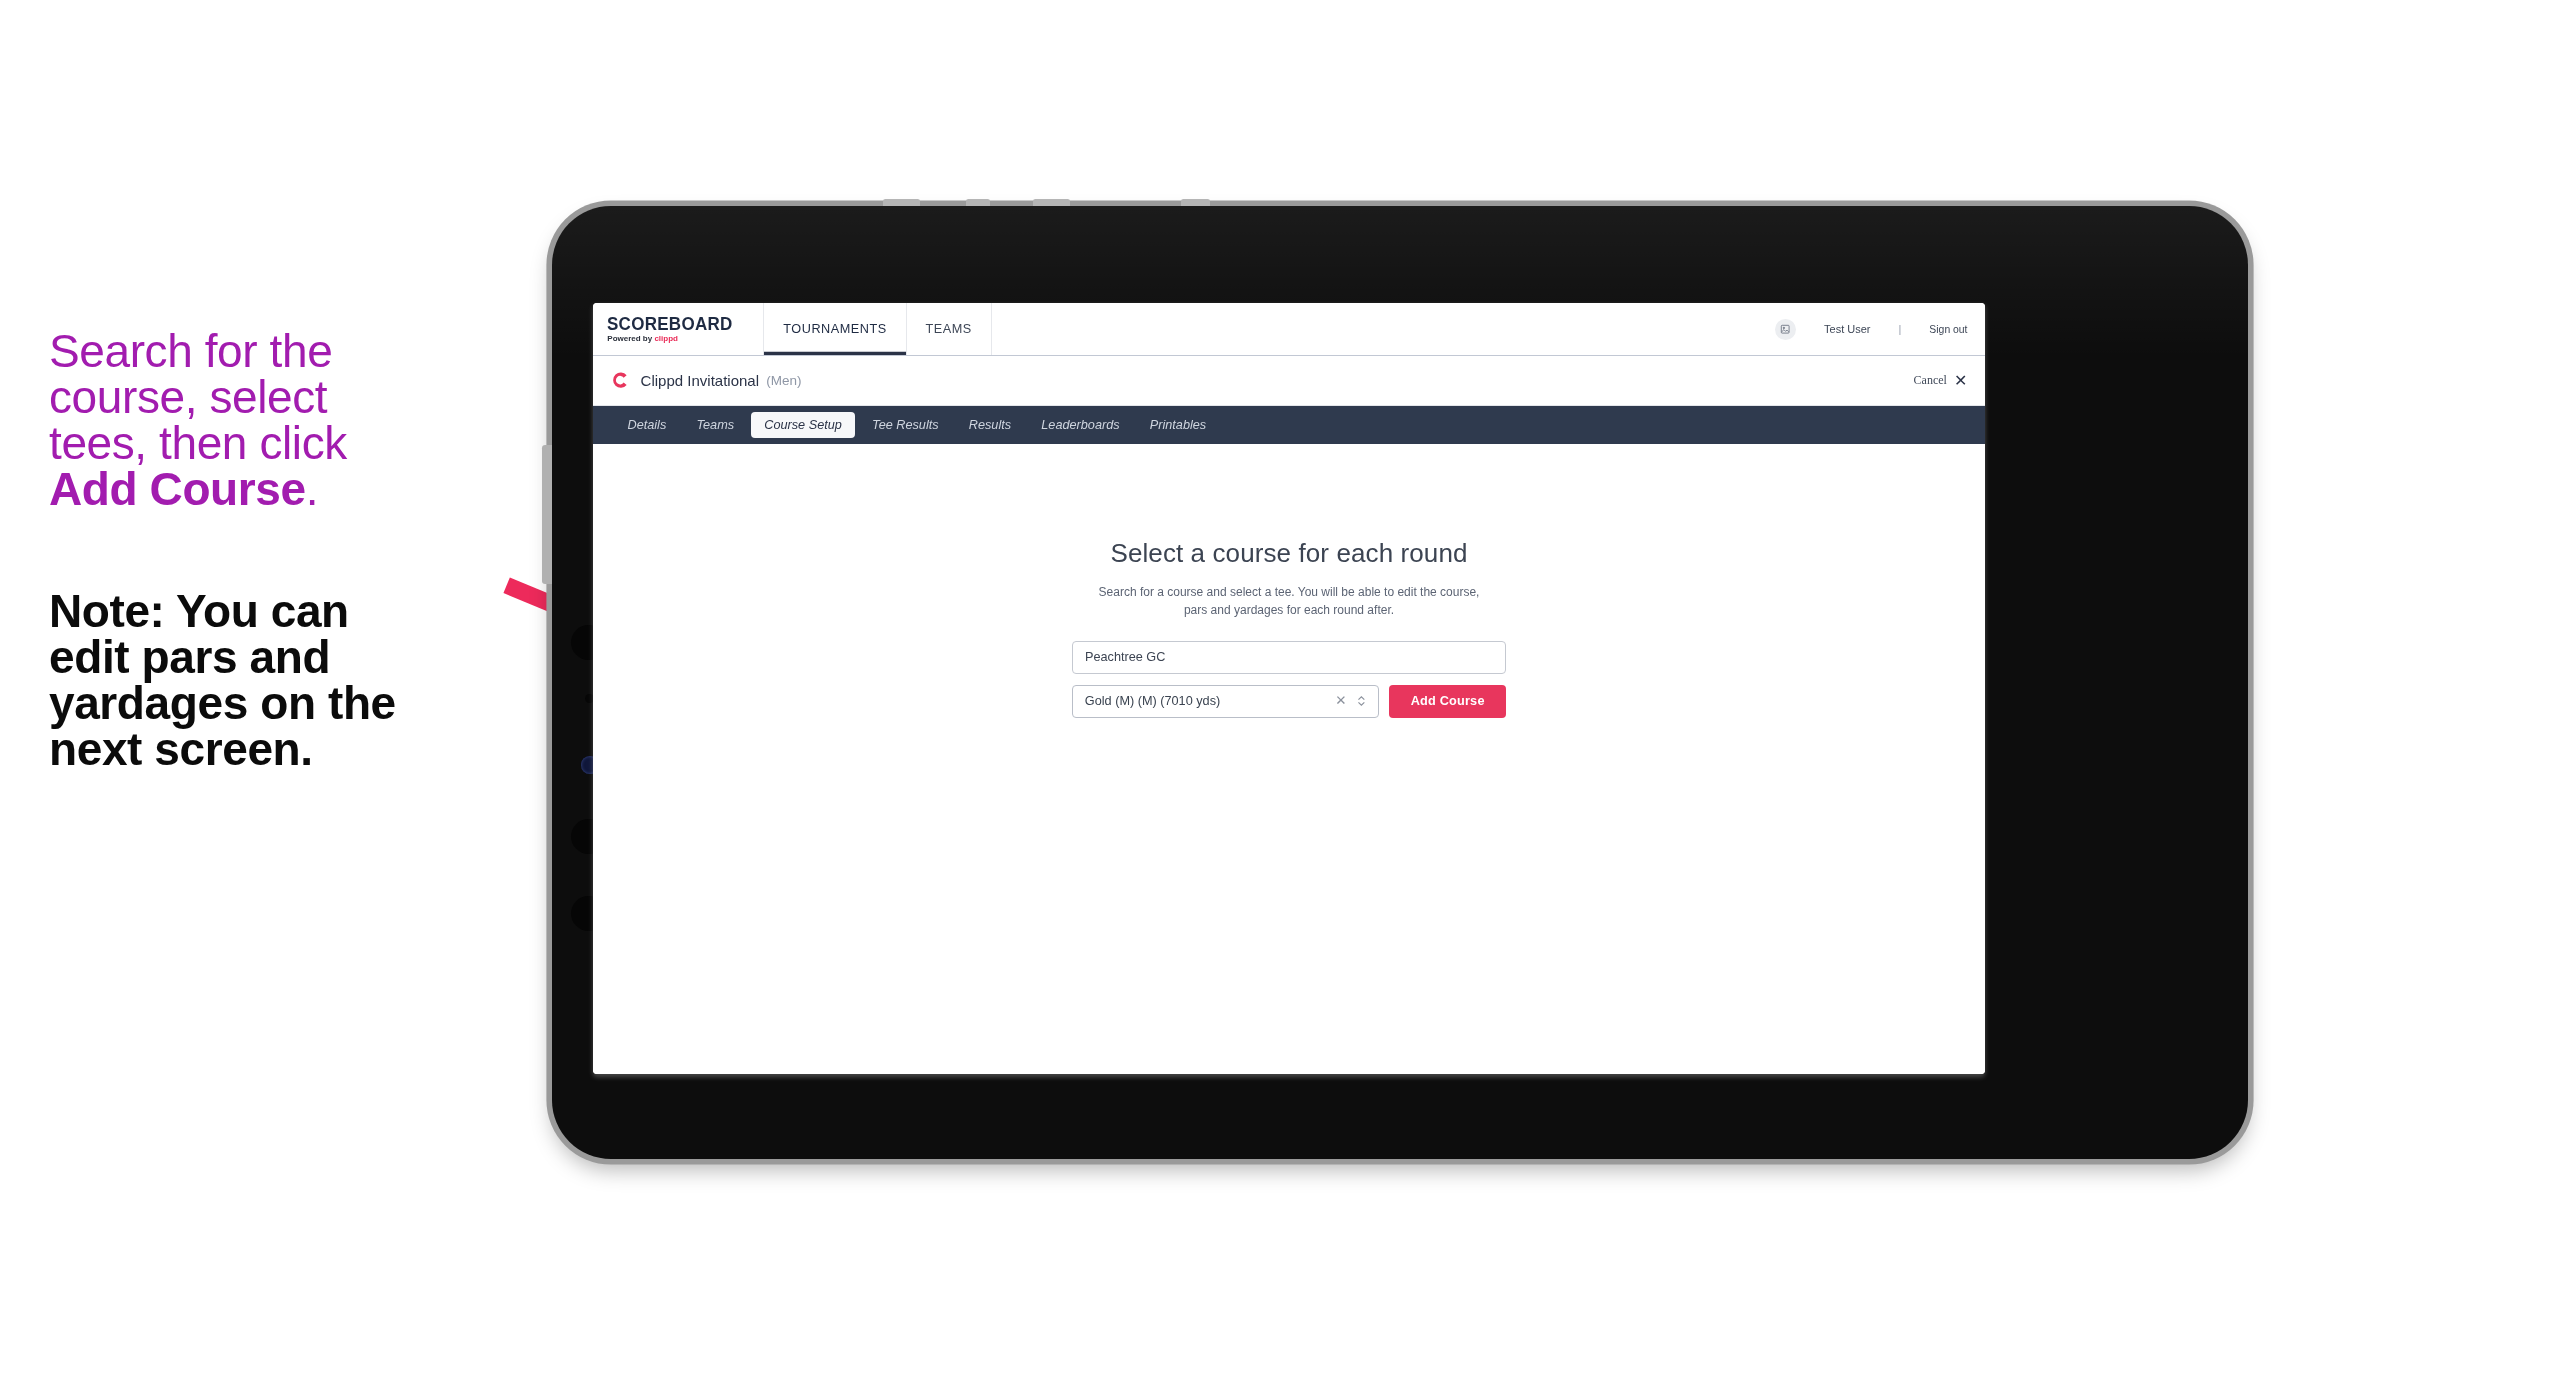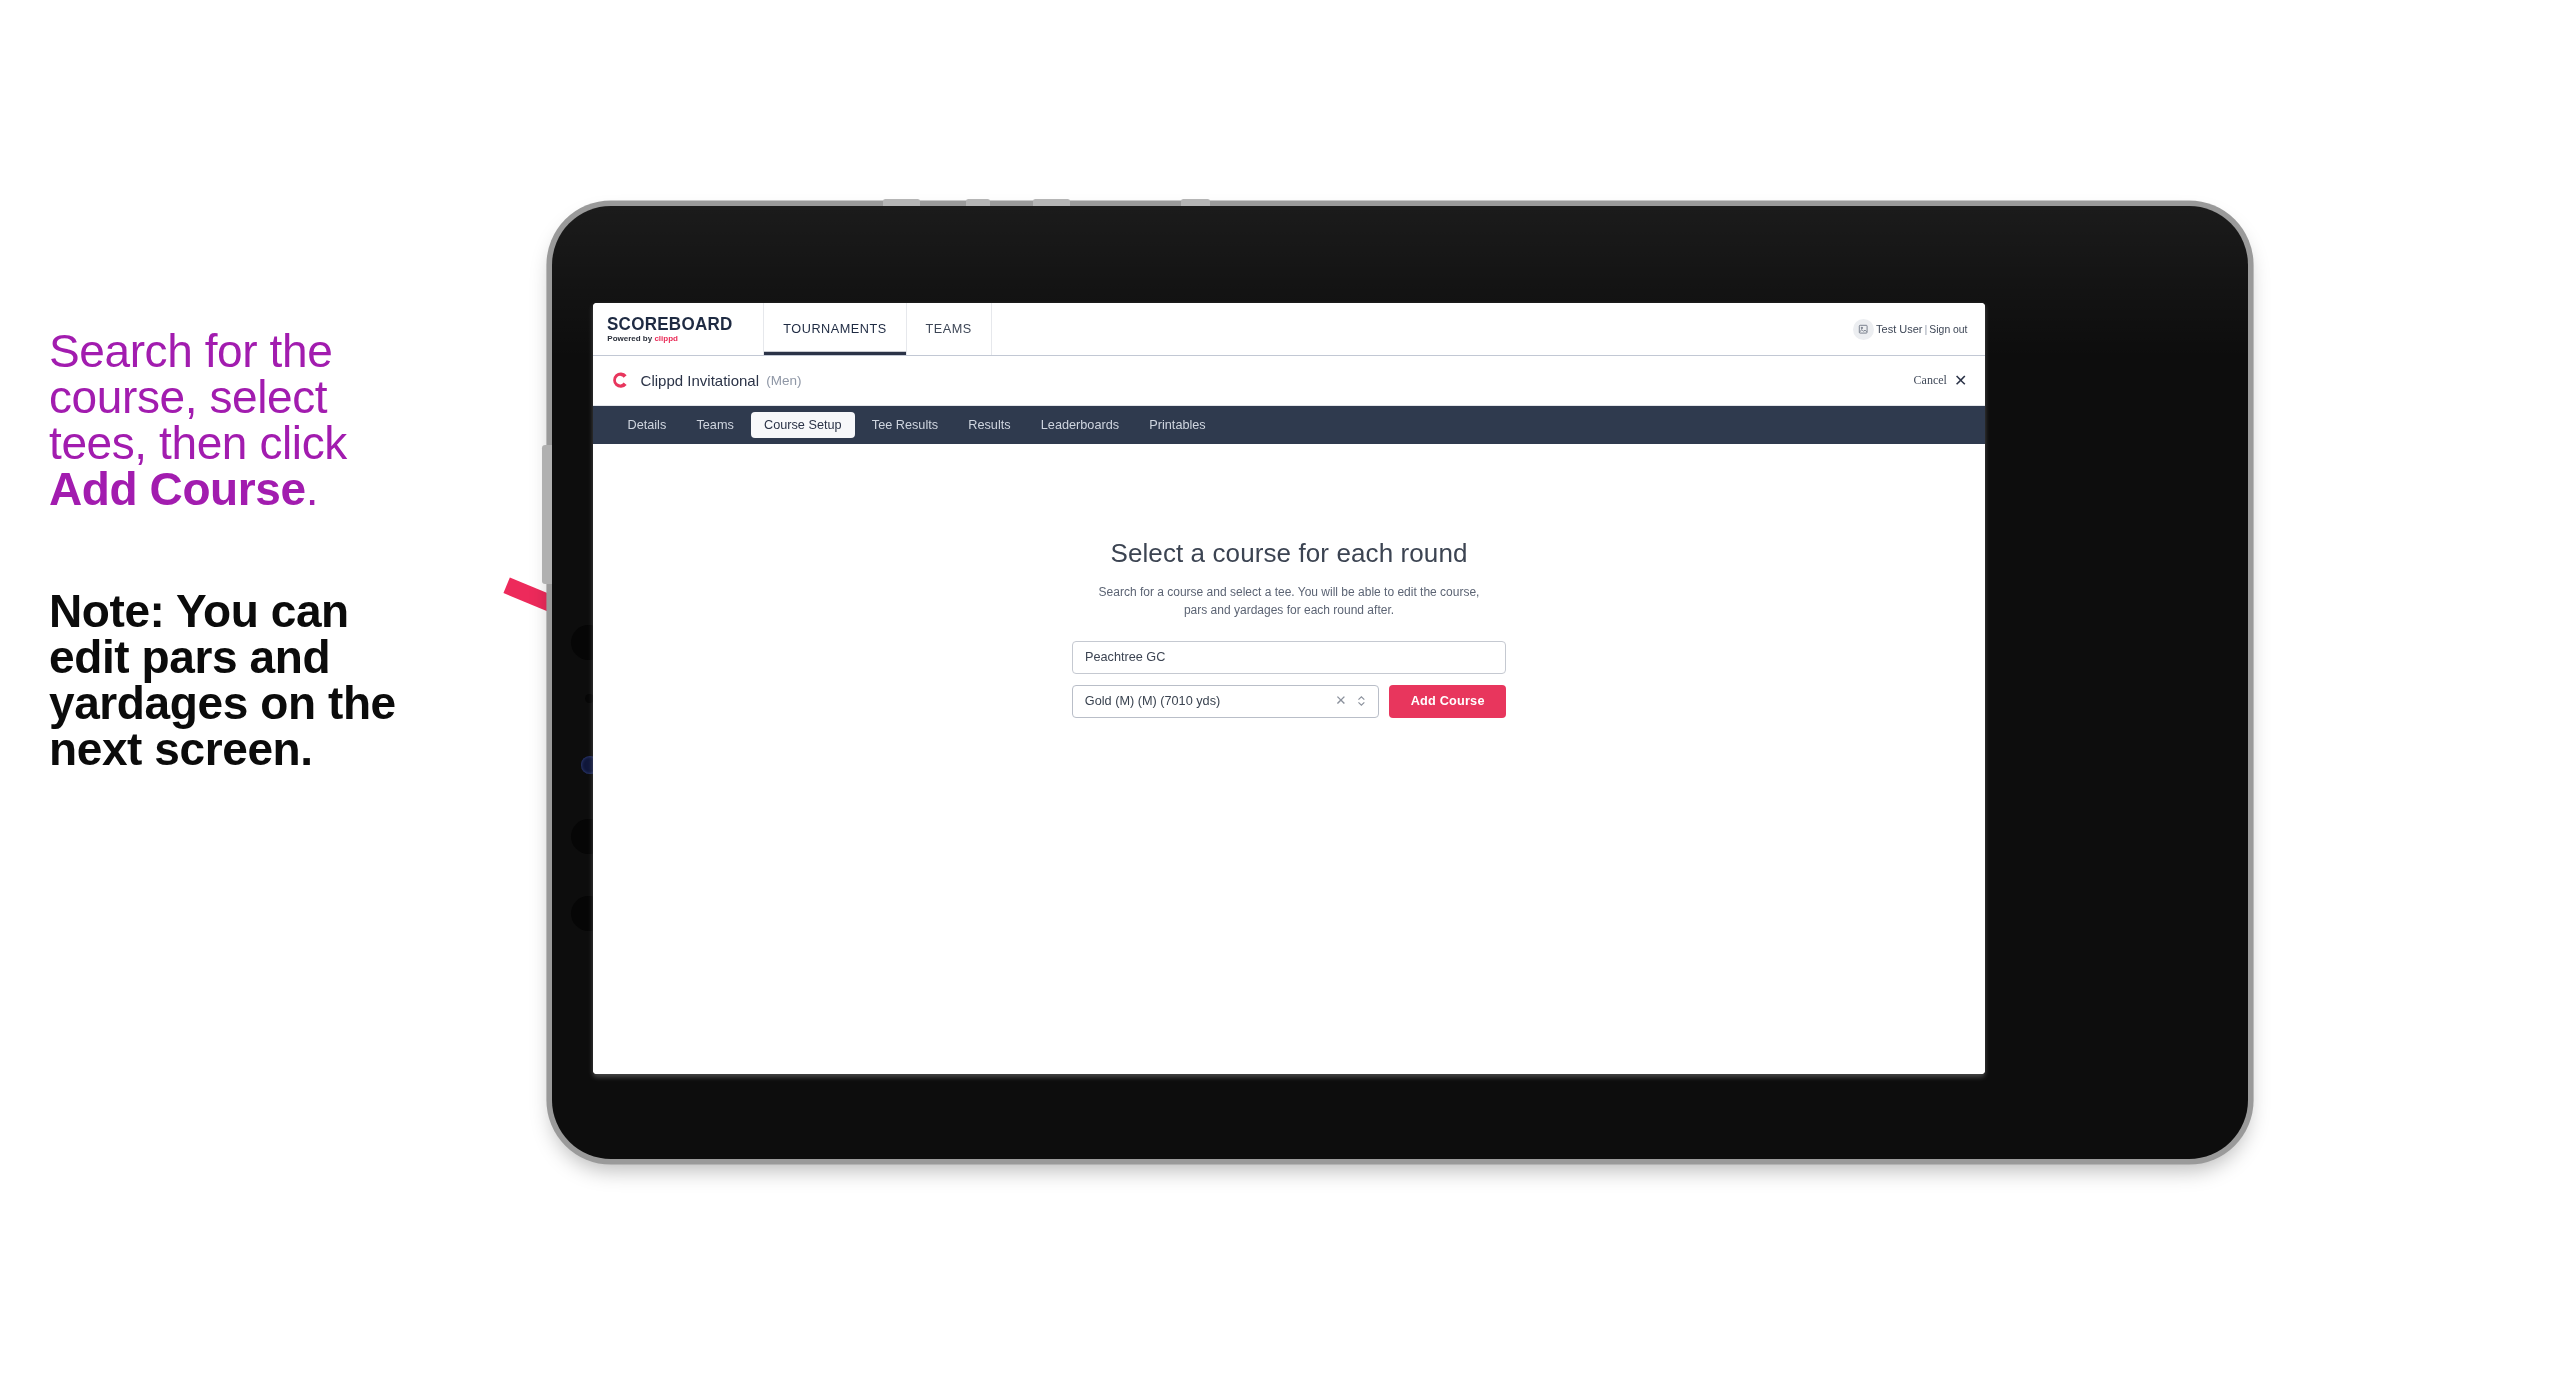--- a/index.html
+++ b/index.html
@@ -98,21 +98,21 @@
     font-size: 12.7px; letter-spacing: 0.5px;
     color: #3d4656;
     border-right: 0.8px solid #e6e8ec;
     background: #fff;
     cursor: pointer;
   }
   .navtab.active { box-shadow: inset 0 -3.2px 0 #2b3347; color: #1e2a42; }
 
   .appbar-right {
     margin-left: auto; display: flex; align-items: center;
-    padding-right: 17.5px; gap: 2px;
+    padding-right: 17.5px; gap: 28px;
   }
   .avatar {
     width: 21px; height: 21px; border-radius: 50%;
     background: #eceef1; display:flex; align-items:center; justify-content:center;
   }
   .avatar svg { width: 10.4px; height: 10.4px; }
   .user-name { font-size: 11px; color: #3d4656; }
   .sep { color: #9aa2b1; font-size: 11px; }
   .signout { font-size: 10.4px; color: #3d4656; cursor: pointer; }
 
@@ -130,21 +130,21 @@
   .tcancel {
     margin-left: auto; display:flex; align-items:center; gap: 7.2px;
     font-size: 12px; color: #414a5a; cursor: pointer; font-family: Liberation Serif, serif;
   }
   .tcancel .x { font-size: 16px; line-height: 1; color:#2b3347; }
 
   
   .secnav {
     height: 38px; background: #2f3a4e;
     display: flex; align-items: center;
-    padding-left: 21px; gap: 3.2px;
+    padding-left: 21px; gap: 3.2px; font-style: italic;
   }
   .secitem {
     font-size: 12.7px; color: #cfd5df;
     padding: 5.6px 13.5px; border-radius: 4px;
     cursor: pointer; white-space: nowrap;
   }
   .secitem.active { background: #f7f8fa; color: #2b3347; font-weight: 400; }
 
   
   .body-area {

